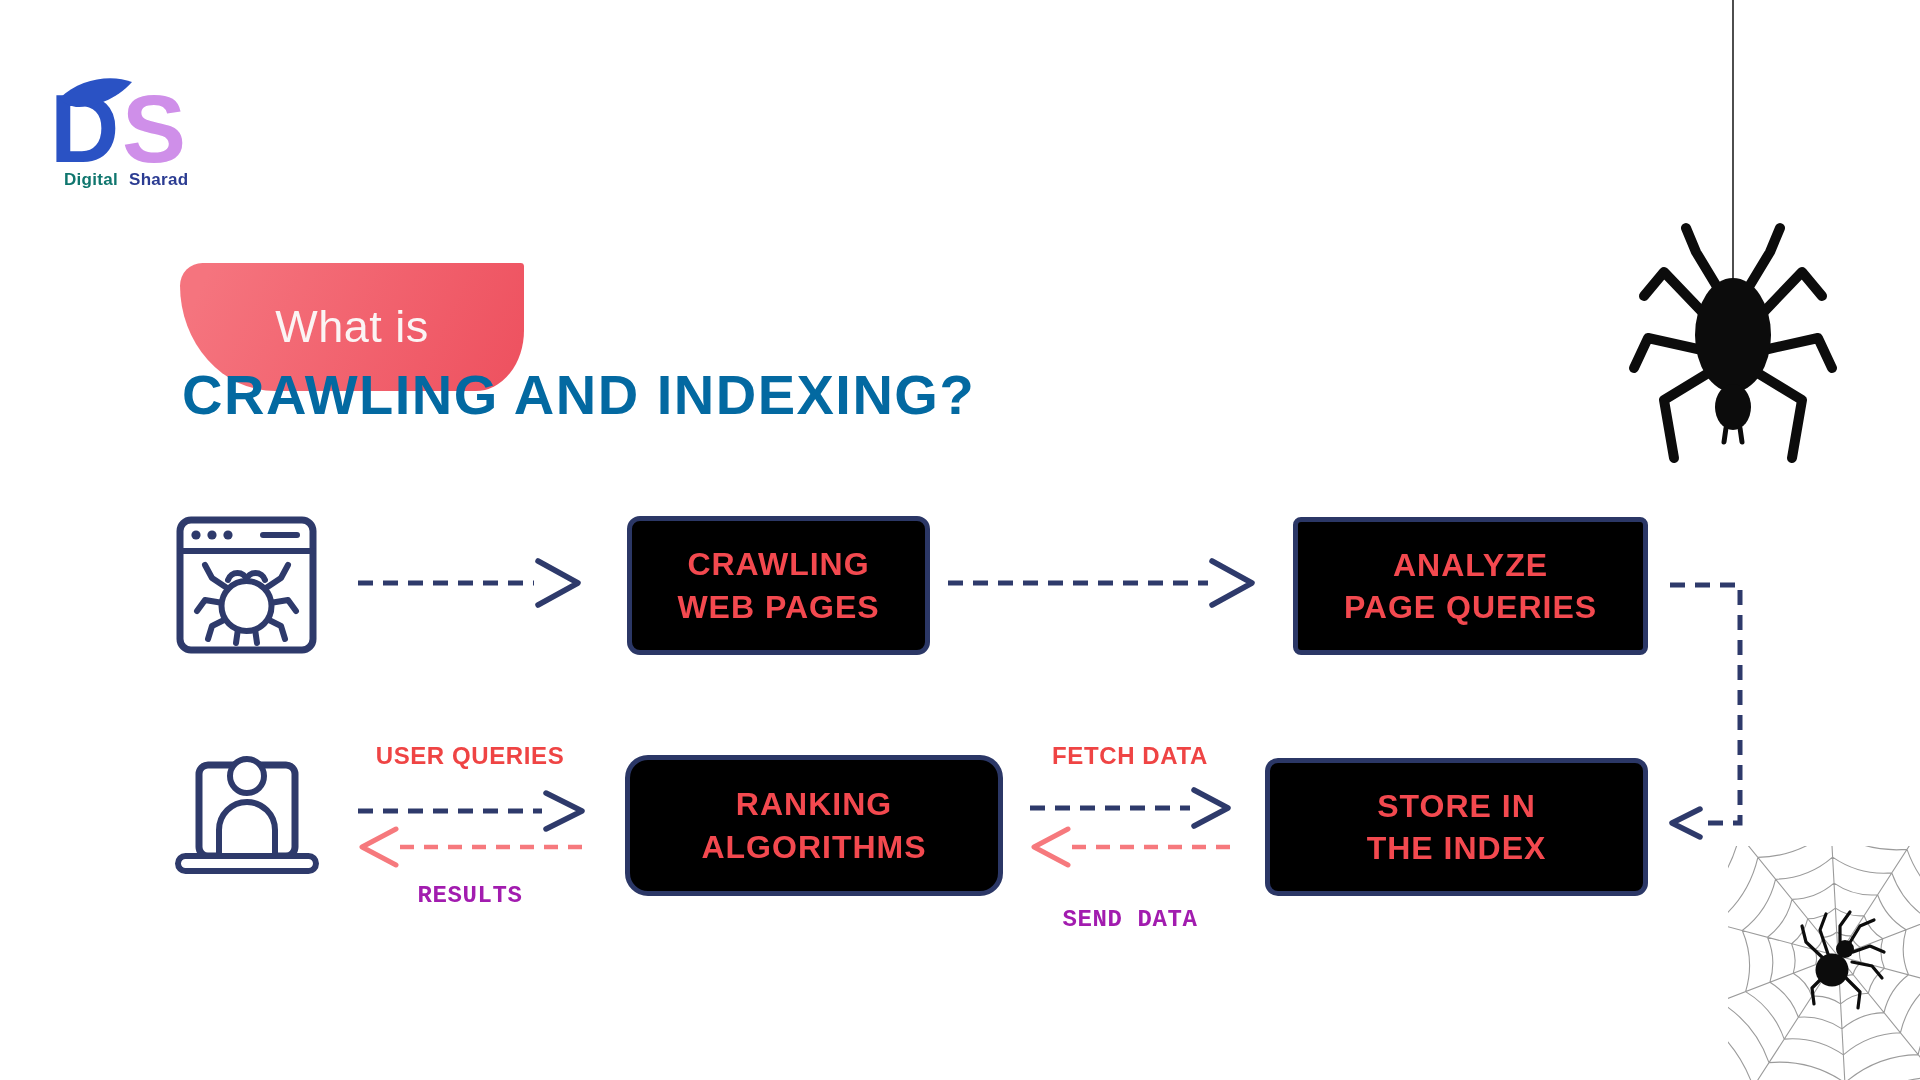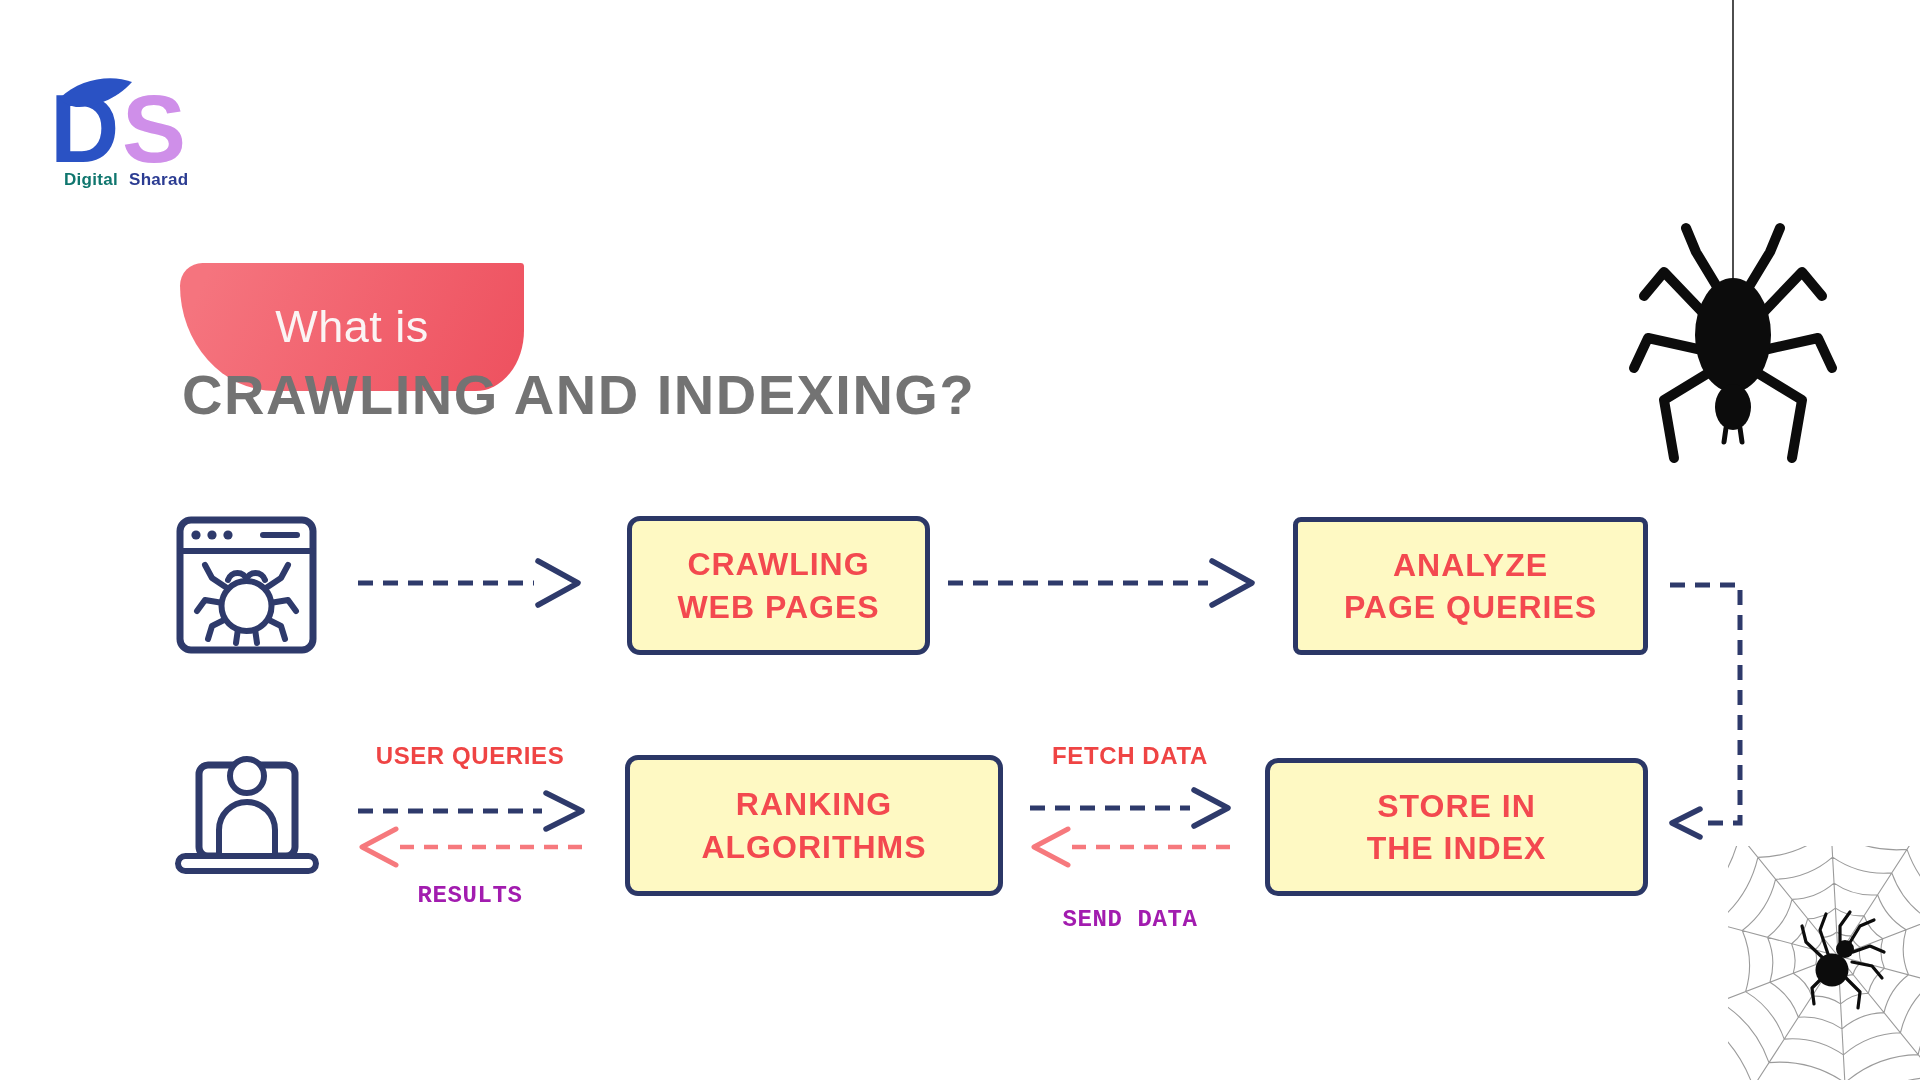--- a/index.html
+++ b/index.html
@@ -16,25 +16,25 @@
   
   .eyebrow-banner{
     position:absolute;left:180px;top:263px;width:344px;height:128px;
     background:linear-gradient(115deg,#f5747e 8%,#ee5260 96%);
     border-radius:26px 4px 56px 110px / 26px 4px 70px 122px;
     display:flex;align-items:center;justify-content:center;z-index:1;
   }
   .eyebrow-text{color:#fbf4f4;font-size:45px;font-weight:400;letter-spacing:.5px;}
   .page-title{
     position:absolute;left:182px;top:362px;z-index:2;margin:0;white-space:nowrap;
-    color:#737373;font-size:56px;font-weight:700;letter-spacing:1.5px;
+    color:#0369a1;font-size:56px;font-weight:700;letter-spacing:1.5px;
   }
   
   .flow-box{
-    position:absolute;background:#fef9c3;border:5px solid #2b3766;border-radius:13px;
+    position:absolute;background:#000000;border:5px solid #2b3766;border-radius:13px;
     display:flex;flex-direction:column;align-items:center;justify-content:center;
   }
   .flow-box span{color:#f3494f;font-size:32px;font-weight:700;letter-spacing:1px;line-height:1.32;white-space:nowrap;}
   .flow-label{position:absolute;font-size:24px;font-weight:700;letter-spacing:.6px;text-align:center;white-space:nowrap;}
   .lbl-navy{color:#ef4444;}
   .lbl-red{color:#a21caf;font-family:Liberation Mono, monospace;}
   .abs{position:absolute;}
   .arrow-svg,.icon-svg{display:block;}
 </style>
 </head>
@@ -126,21 +126,21 @@
     <path d="M190 3 L226 21 L190 39" fill="none" stroke="#2e3a6b" stroke-width="5.5" stroke-linecap="round" stroke-linejoin="round"></path>
   </svg>
 
   <svg class="arrow-svg abs" style="left:356px;top:826px;" width="230" height="42" viewBox="0 0 230 42">
     <path d="M40 3 L6 21 L40 39" fill="none" stroke="#f6797d" stroke-width="5" stroke-linecap="round" stroke-linejoin="round"></path>
     <line x1="44" y1="21" x2="228" y2="21" stroke="#f6797d" stroke-width="4.5" stroke-dasharray="14 10"></line>
   </svg>
 
   <div class="flow-label lbl-red" style="left:355px;top:882px;width:230px;">RESULTS</div>
 
-  <div class="flow-box" style="left:625px;top:755px;width:368px;height:131px;">
+  <div class="flow-box" style="left:625px;top:755px;width:368px;height:131px;border-radius:23px;">
     <span>RANKING</span>
     <span>ALGORITHMS</span>
   </div>
 
   <div class="flow-label lbl-navy" style="left:1028px;top:742px;width:204px;">FETCH DATA</div>
 
   <svg class="arrow-svg abs" style="left:1028px;top:787px;" width="204" height="42" viewBox="0 0 204 42">
     <line x1="2" y1="21" x2="162" y2="21" stroke="#2e3a6b" stroke-width="5" stroke-dasharray="15 10"></line>
     <path d="M166 3 L200 21 L166 39" fill="none" stroke="#2e3a6b" stroke-width="5.5" stroke-linecap="round" stroke-linejoin="round"></path>
   </svg>

